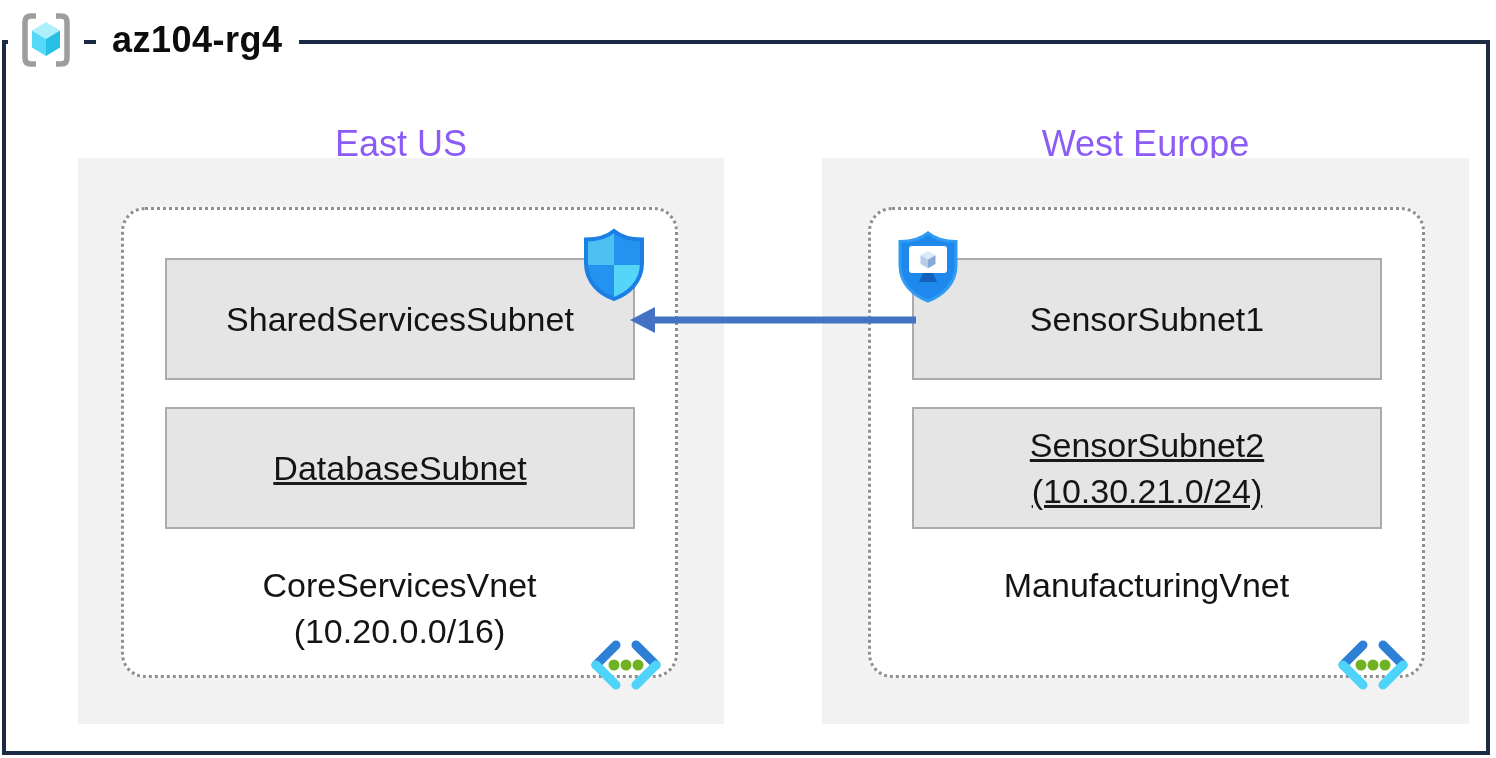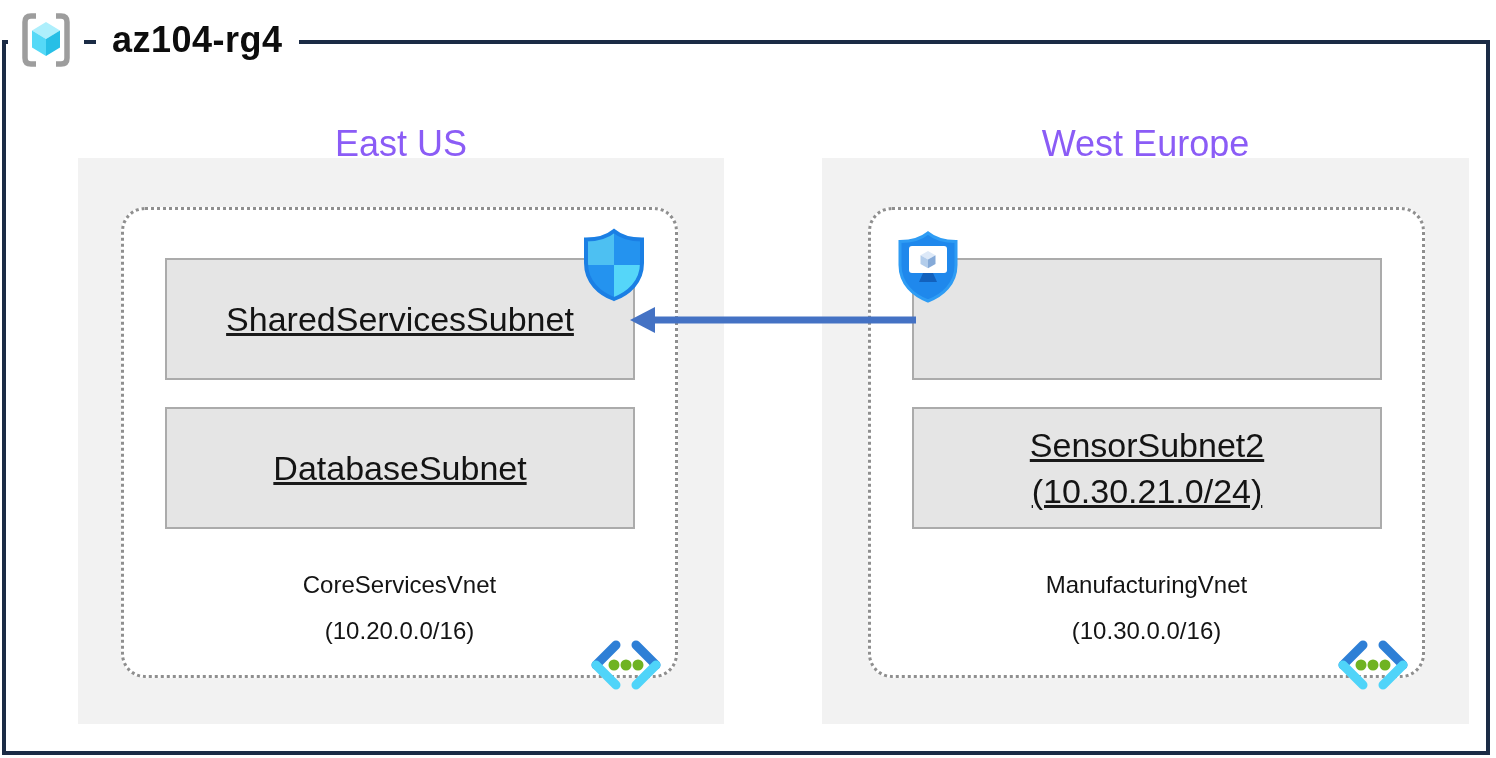--- a/index.html
+++ b/index.html
@@ -26,25 +26,25 @@
   .region-west { left:822px; width:647px; }
 
   .vnet { position:absolute; top:49px; left:43px; width:557px; height:471px;
     background:#ffffff; border:3px dotted #8f8f8f; border-radius:24px; }
   .region-west .vnet { left:46px; }
 
   .subnet { position:absolute; left:41px; width:470px; height:122px;
     background:#e5e5e5; border:2px solid #ababab;
     display:flex; flex-direction:column; align-items:center; justify-content:center; }
   .subnet .line { font-size:34px; line-height:46px; color:#141414; text-align:center; }
-  .subnet-1 { top:48px;text-decoration:underline; }
+  .subnet-1 { top:48px; }
   .subnet-2 { top:197px;text-decoration:underline; }
 
   .vnet-label { position:absolute; left:0; right:0; top:352px; text-align:center; }
-  .vnet-label .line { font-size:24px; line-height:46px; color:#141414; }
+  .vnet-label .line { font-size:34px; line-height:46px; color:#141414; }
 
   .vnet-icon { position:absolute; right:12px; bottom:-18px; width:74px; height:56px; }
 
   .shield { position:absolute; width:64px; height:74px; z-index:6; }
   .shield-nsg { left:582px; top:228px; }
   .shield-asg { left:896px; top:230px; }
 
   .peer-arrow { position:absolute; left:628px; top:302px; width:290px; height:36px; z-index:5; }
 </style>
 </head>
@@ -97,30 +97,30 @@
         <circle cx="37" cy="28" r="5.5" fill="#6fb322"></circle>
         <circle cx="49" cy="28" r="5.5" fill="#6fb322"></circle>
       </svg>
     </div>
   </div>
 
   <div class="region region-west">
     <div class="vnet">
 
       <div class="subnet subnet-1">
+        <div class="line">SensorSubnet1</div>
       </div>
 
       <div class="subnet subnet-2">
         <div class="line">SensorSubnet2</div>
         <div class="line">(10.30.21.0/24)</div>
       </div>
 
       <div class="vnet-label">
         <div class="line">ManufacturingVnet</div>
-        <div class="line">(10.30.0.0/16)</div>
       </div>
 
       <svg class="vnet-icon" viewBox="0 0 74 56">
         <line x1="27" y1="8" x2="7" y2="28" stroke="#2e7fd6" stroke-width="9" stroke-linecap="round"></line>
         <line x1="7" y1="28" x2="27" y2="48" stroke="#4fd4f9" stroke-width="9" stroke-linecap="round"></line>
         <line x1="47" y1="8" x2="67" y2="28" stroke="#2e7fd6" stroke-width="9" stroke-linecap="round"></line>
         <line x1="67" y1="28" x2="47" y2="48" stroke="#4fd4f9" stroke-width="9" stroke-linecap="round"></line>
         <circle cx="25" cy="28" r="5.5" fill="#6fb322"></circle>
         <circle cx="37" cy="28" r="5.5" fill="#6fb322"></circle>
         <circle cx="49" cy="28" r="5.5" fill="#6fb322"></circle>

